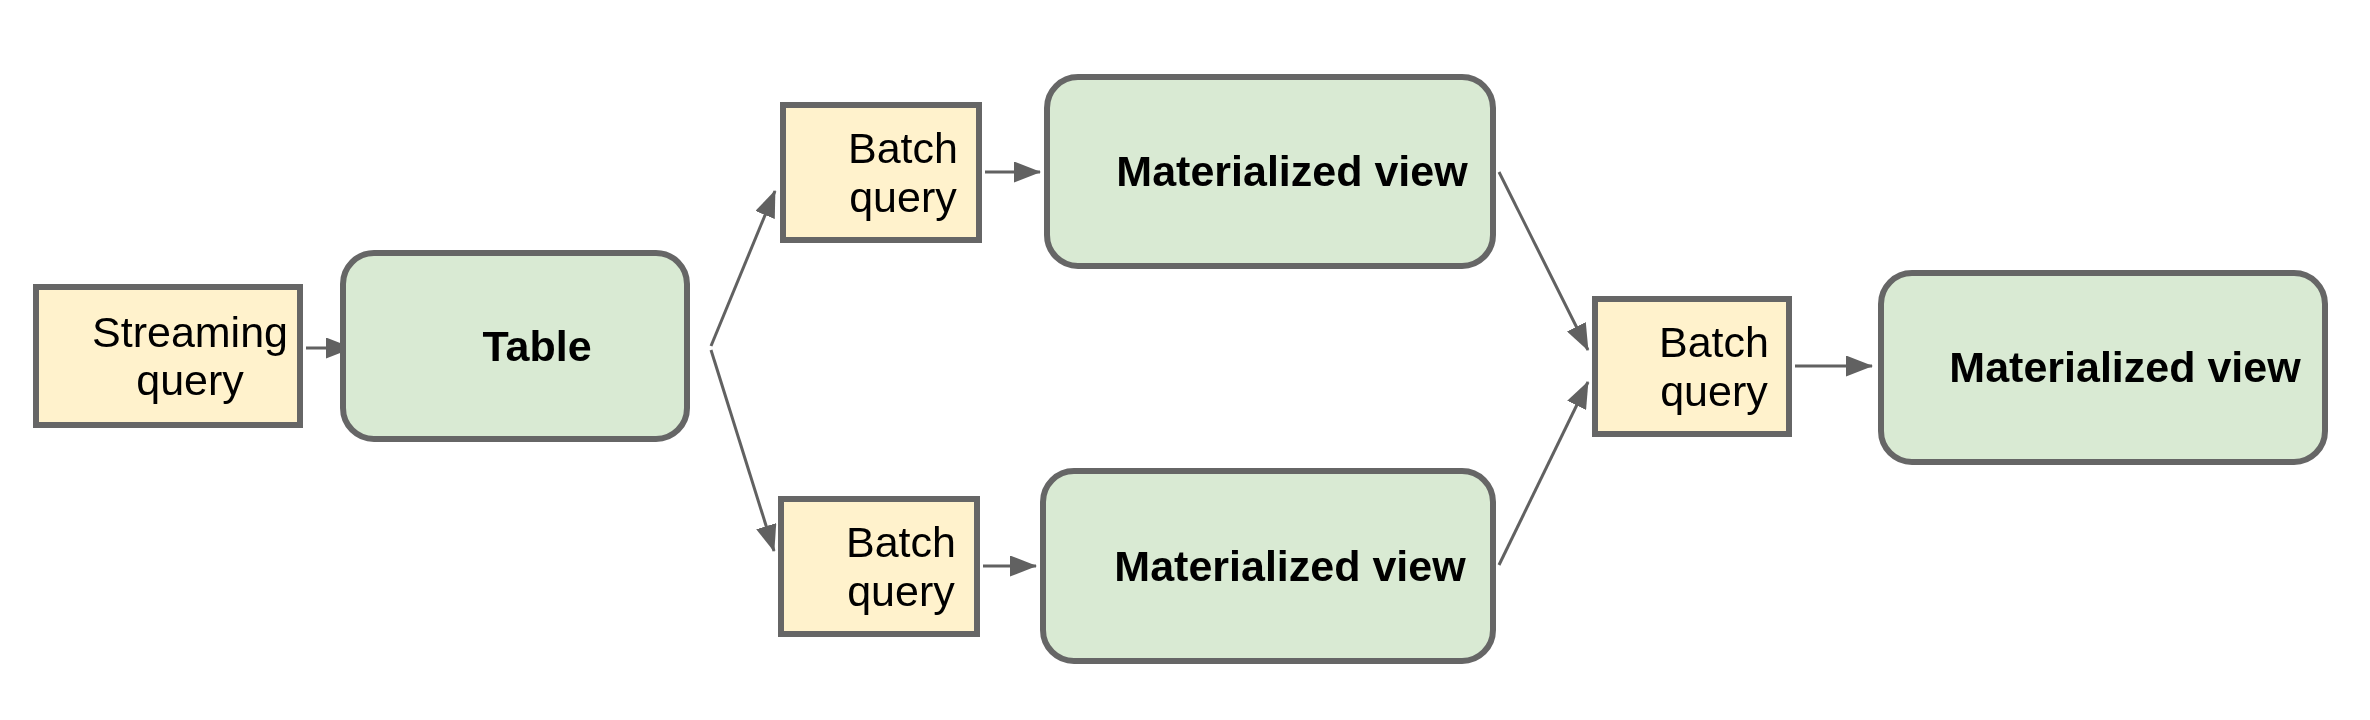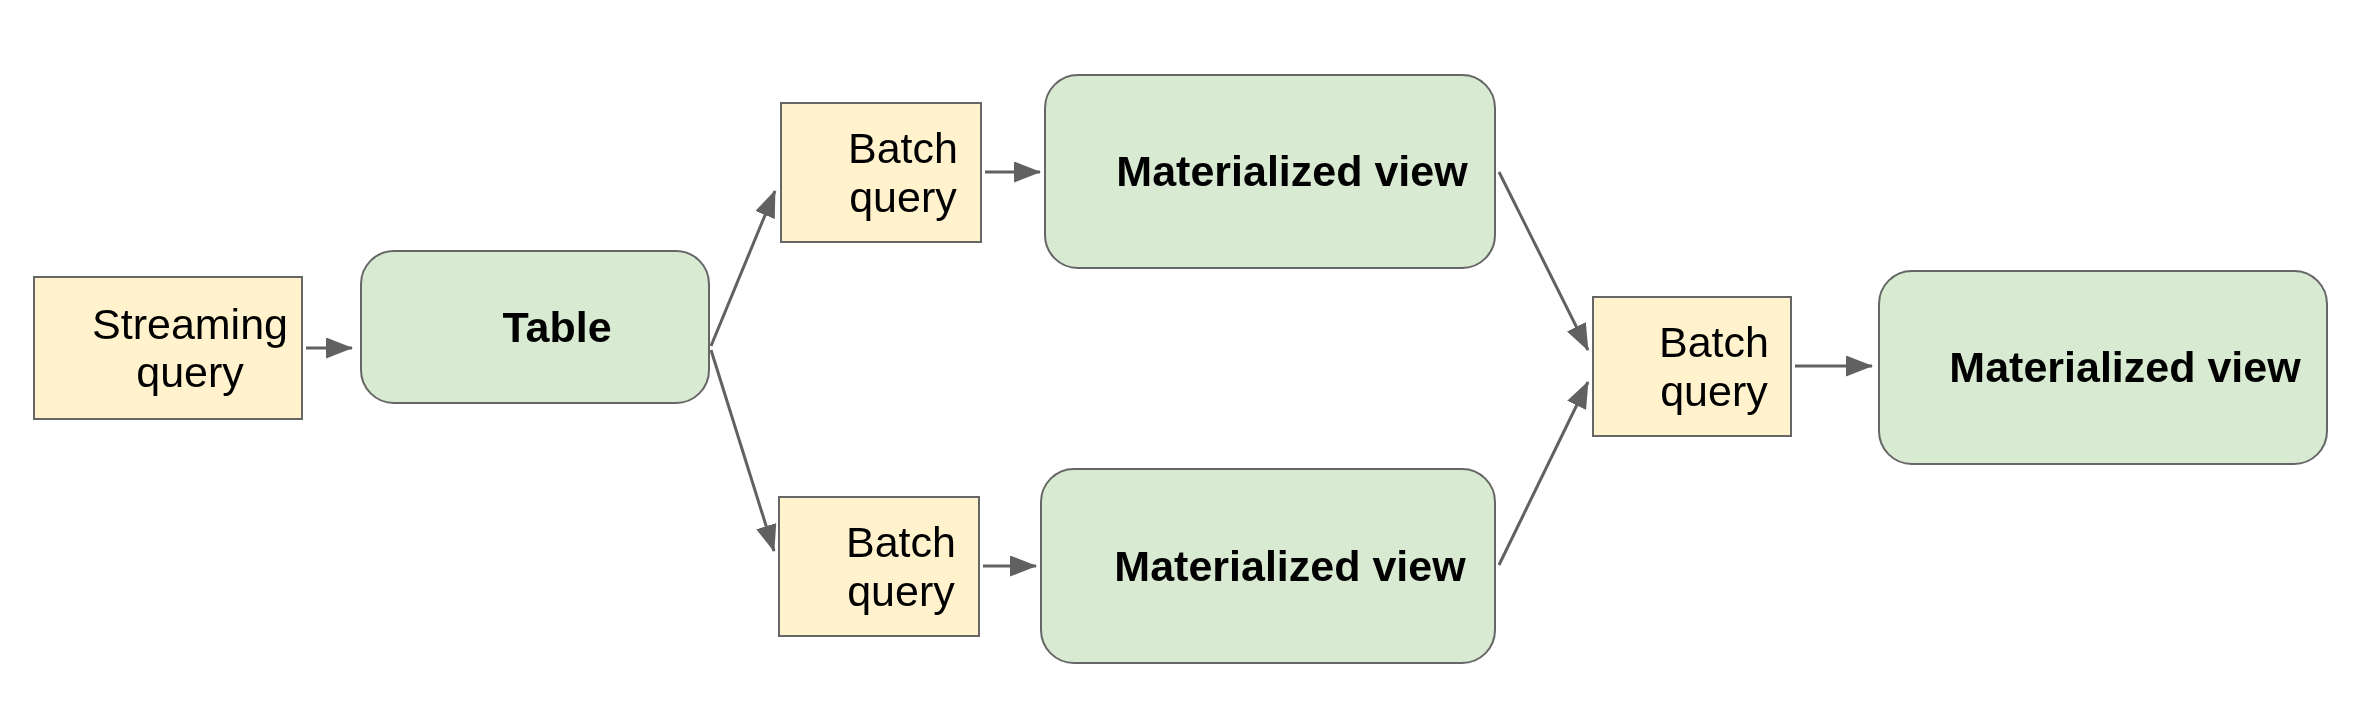--- a/index.html
+++ b/index.html
@@ -19,21 +19,21 @@
     position: absolute;
     left: 0;
     top: 0;
     width: 2370px;
     height: 720px;
     pointer-events: none;
   }
   .node {
     position: absolute;
     box-sizing: border-box;
-    border: 2px solid #f97316;
+    border: 6px solid #f97316;
     display: flex;
     align-items: center;
     justify-content: center;
     text-align: center;
     color: var(--text, #000000);
     font-size: 43px;
     line-height: 1.12;
     padding-left: 44px;
   }
   .node.query {
@@ -72,25 +72,25 @@
     <line class="edge" marker-end="url(#ah)" x1="306" y1="348" x2="352" y2="348"></line>
     <line class="edge" marker-end="url(#ah)" x1="711" y1="346" x2="775" y2="191"></line>
     <line class="edge" marker-end="url(#ah)" x1="711" y1="350" x2="774" y2="551"></line>
     <line class="edge" marker-end="url(#ah)" x1="985" y1="172" x2="1040" y2="172"></line>
     <line class="edge" marker-end="url(#ah)" x1="983" y1="566" x2="1036" y2="566"></line>
     <line class="edge" marker-end="url(#ah)" x1="1499" y1="172" x2="1588" y2="350"></line>
     <line class="edge" marker-end="url(#ah)" x1="1499" y1="565" x2="1588" y2="382"></line>
     <line class="edge" marker-end="url(#ah)" x1="1795" y1="366" x2="1872" y2="366"></line>
   </svg>
 
-  <div class="node query" style="left:33px; top:276px; width:270px; height:144px;">
+  <div class="node query" style="left:33px; top:284px; width:270px; height:144px;">
     <span class="label">Streaming query</span>
   </div>
 
-  <div class="node entity" style="left:360px; top:250px; width:350px; height:154px;">
+  <div class="node entity" style="left:340px; top:250px; width:350px; height:192px;">
     <span class="label">Table</span>
   </div>
 
   <div class="node query" style="left:780px; top:102px; width:202px; height:141px;">
     <span class="label">Batch query</span>
   </div>
 
   <div class="node entity" style="left:1044px; top:74px; width:452px; height:195px;">
     <span class="label">Materialized view</span>
   </div>

